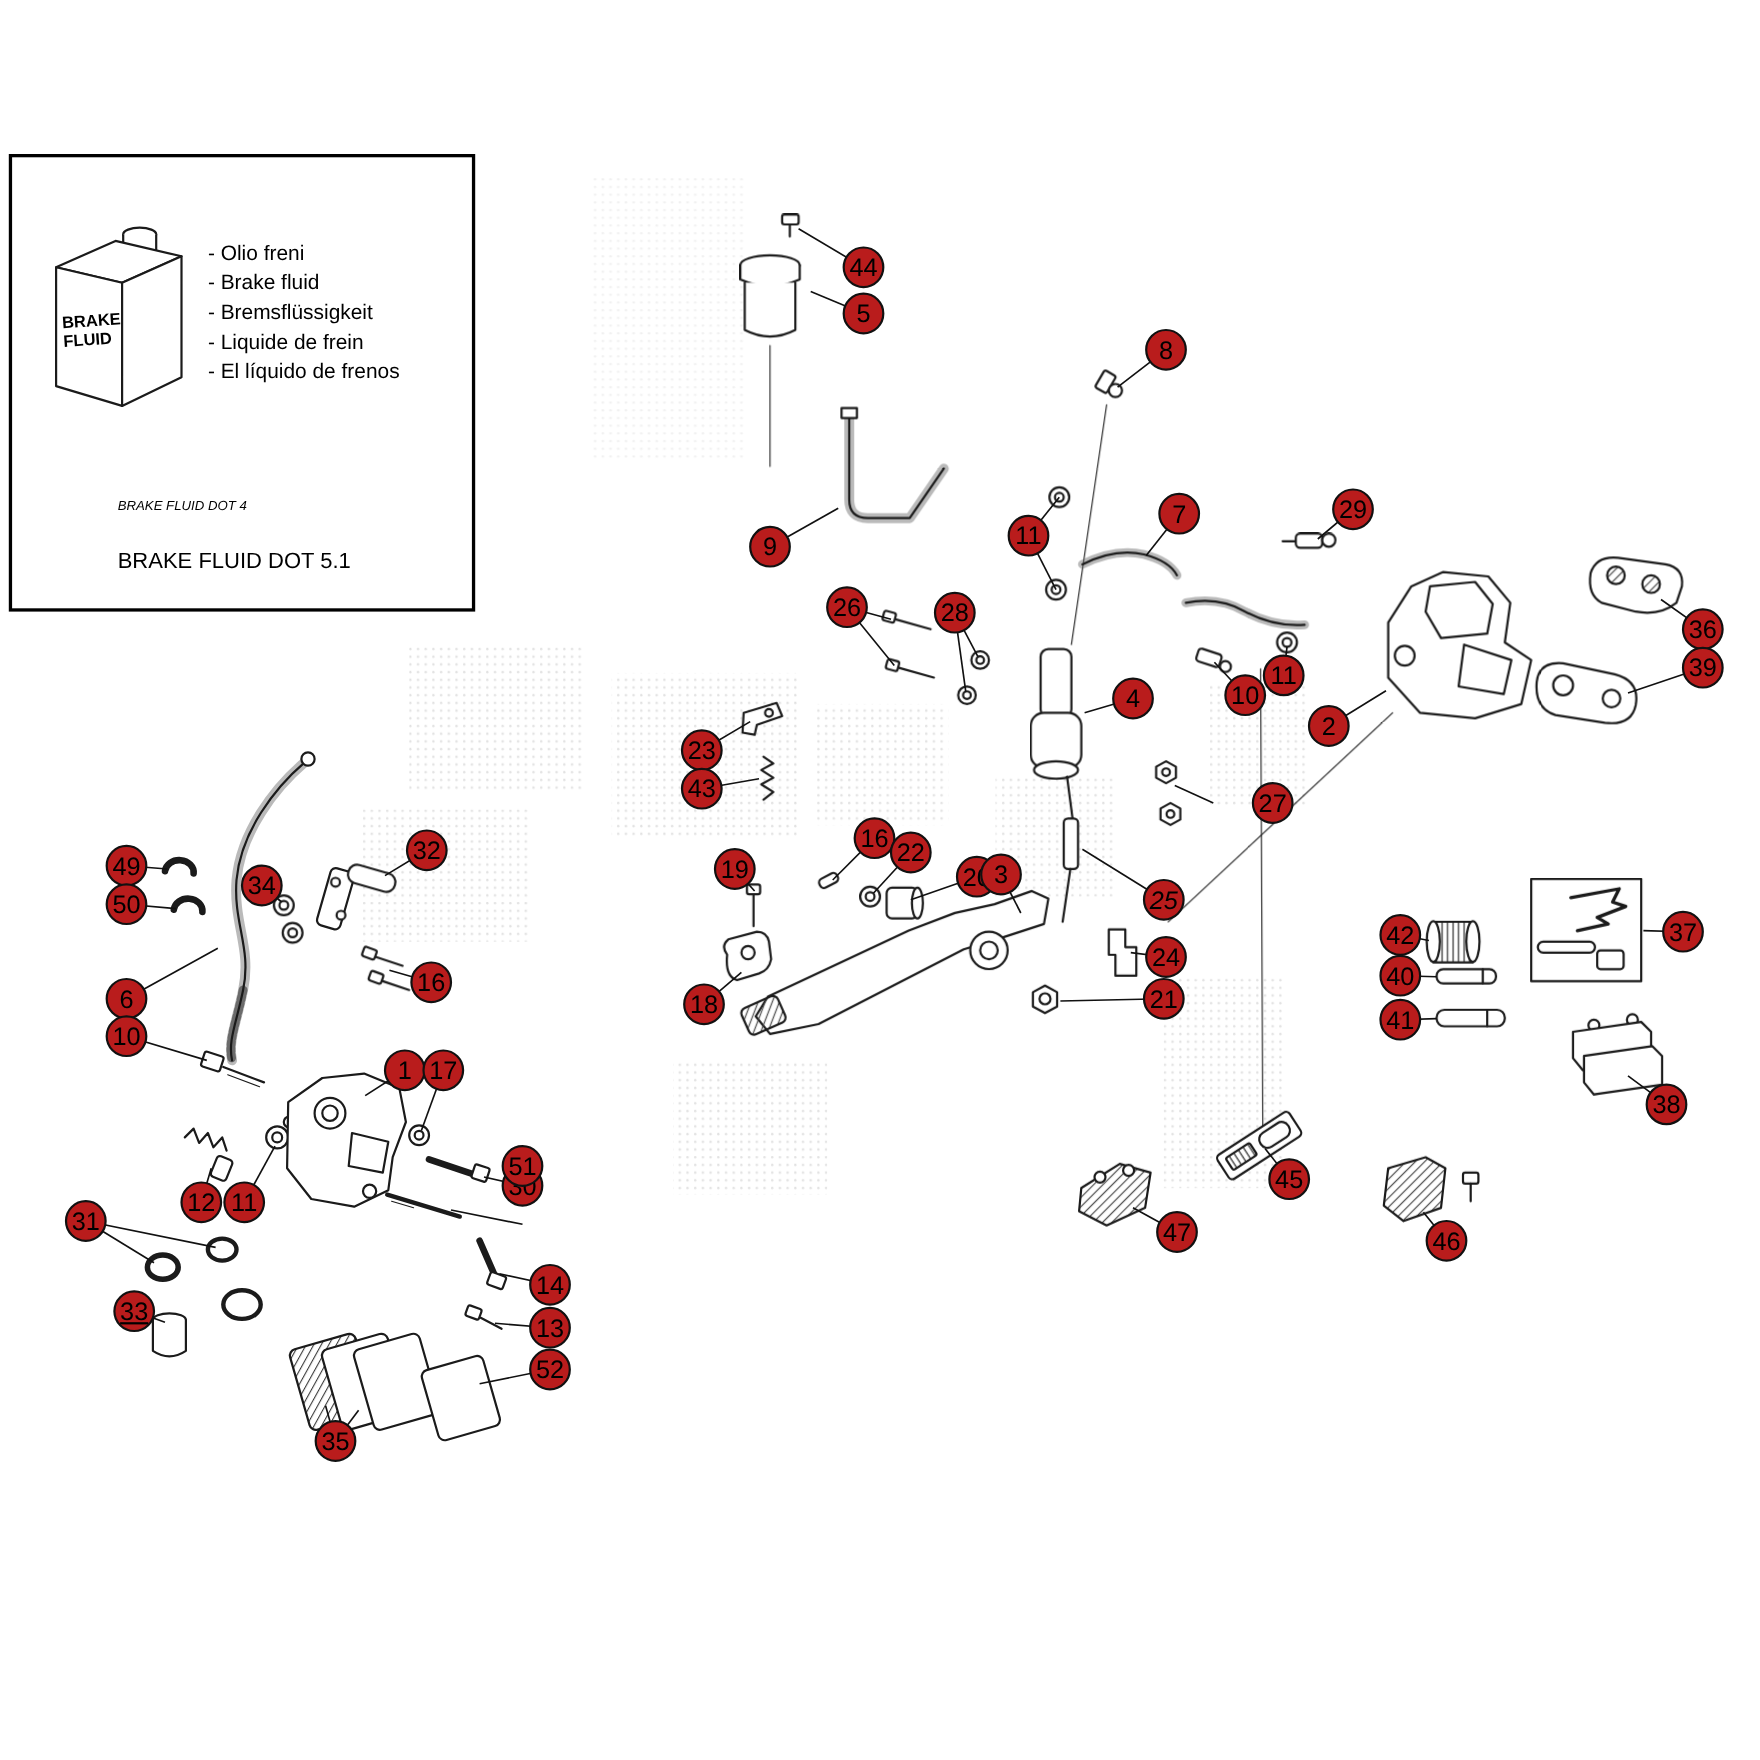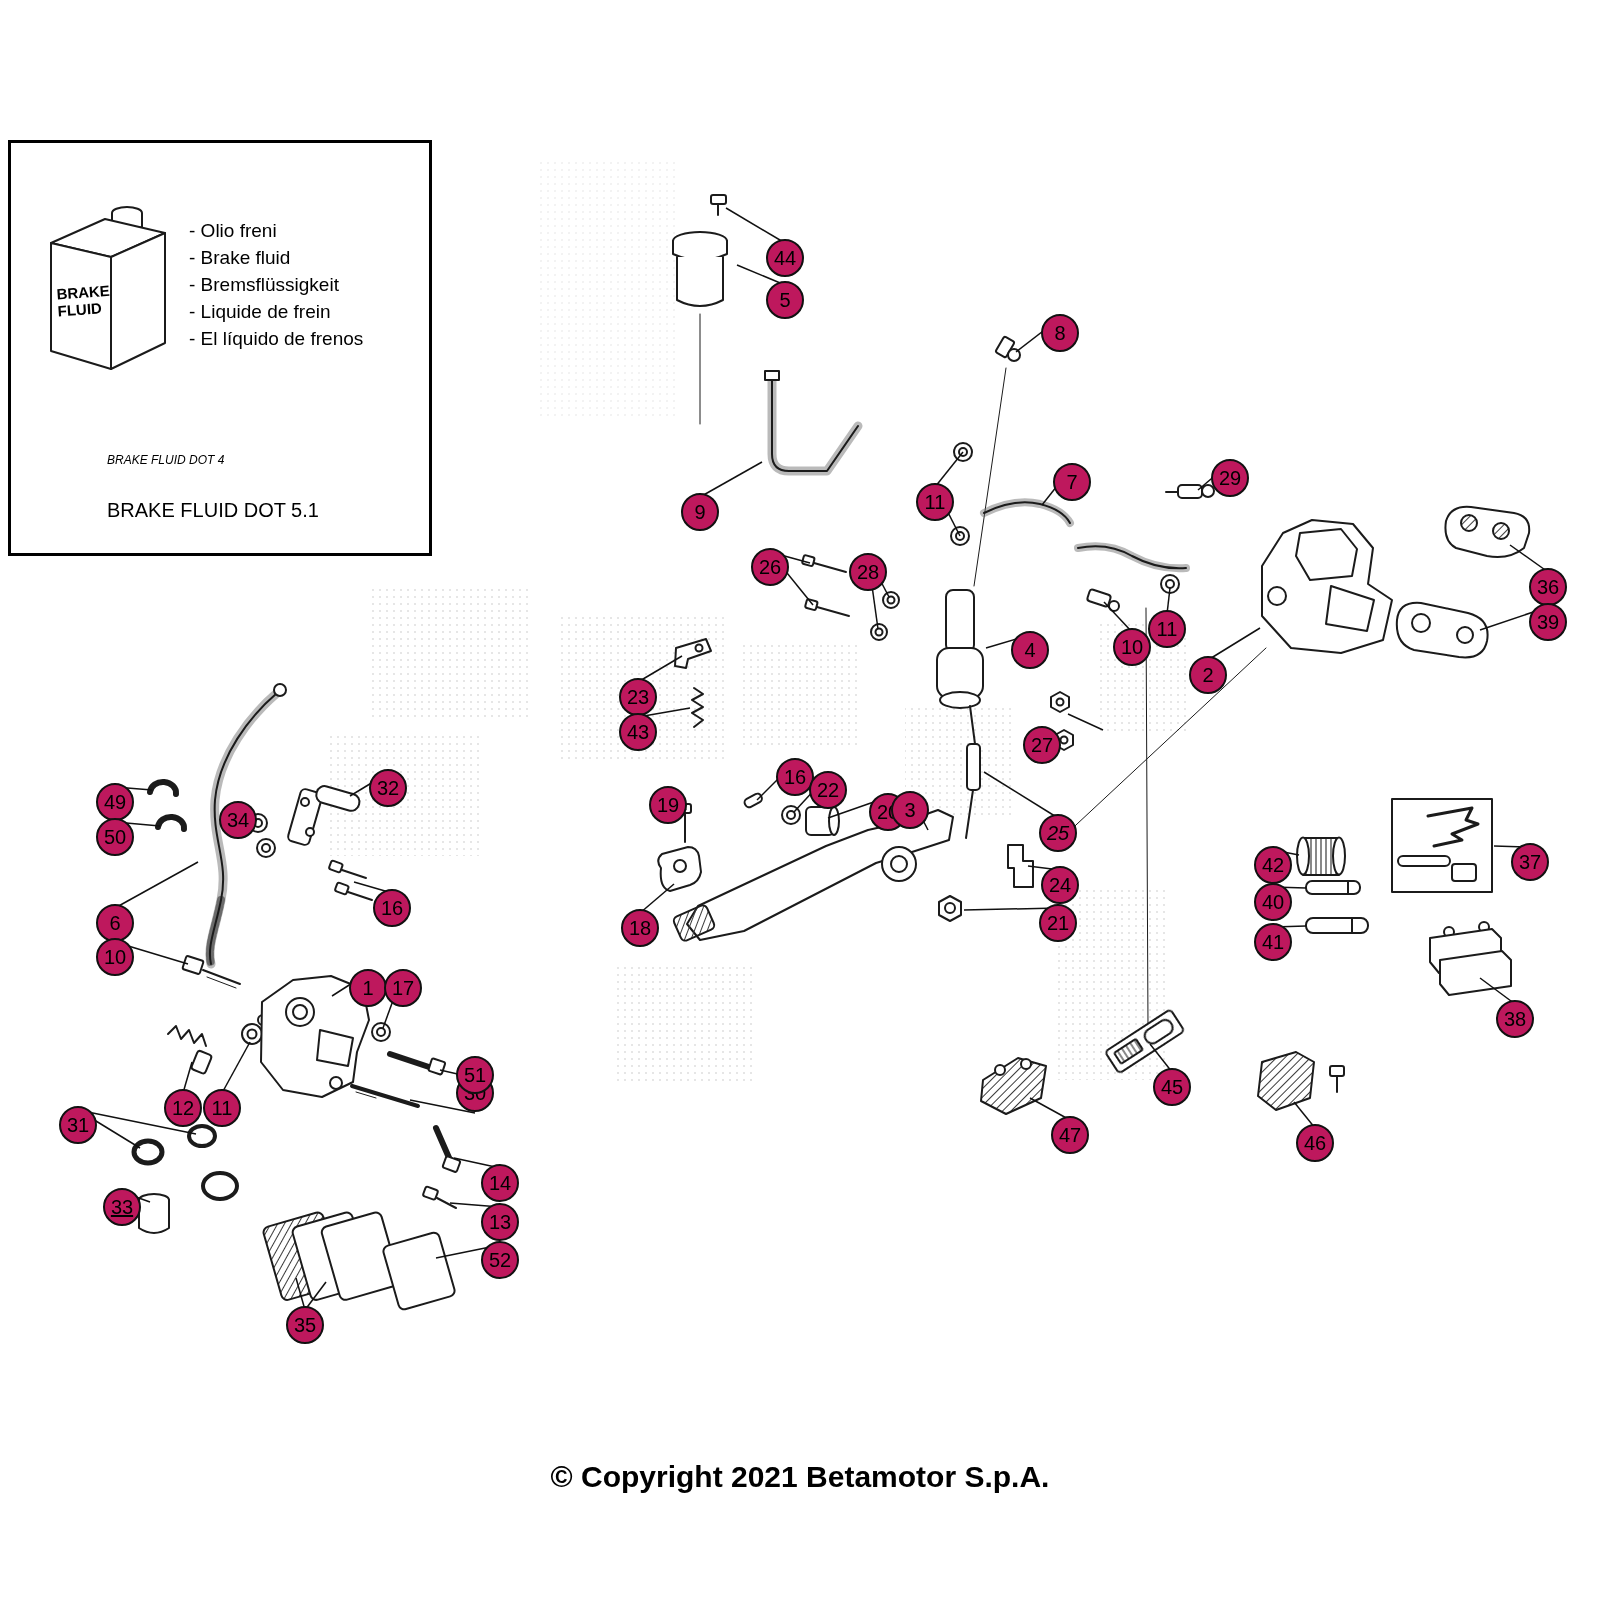--- a/index.html
+++ b/index.html
@@ -16,22 +16,22 @@
                   transform:rotate(-4deg); font-weight:bold; font-size:15px;
                   line-height:17px; white-space:pre-line; }
   .fluids { position:absolute; left:178px; top:74px; font-size:19px; line-height:27px; }
   .recs { position:absolute; left:148px; top:212px; font-size:14px; line-height:19px; }
   .dotline1 { position:absolute; left:96px; top:310px; font-size:12px;font-style:italic; }
   .dotline2 { position:absolute; left:96px; top:356px; font-size:20px; }
 
   
   #callouts { position:absolute; left:0; top:0; width:1600px; height:1600px; z-index:5; pointer-events:none; }
   .callout { position:absolute; width:38px; height:38px; border:2.4px solid #111; border-radius:50%;
-             background:#be185d; display:flex; align-items:center; justify-content:center;
-             font-size:20px; transform:translate(-50%,-50%);margin-top:15px; }
+             background:#b91c1c; display:flex; align-items:center; justify-content:center;
+             font-size:23px; transform:translate(-50%,-50%); }
   #leaders { position:absolute; left:0; top:0; width:1600px; height:1600px; z-index:4; }
   #leaders line { stroke:#111; stroke-width:1.5; }
 
   .copyright { position:absolute; left:0; right:0; top:1460px; text-align:center;
                font-size:30px; font-weight:bold; z-index:3; }
 </style>
 </head>
 <body>
 
 <div id="canvas">
@@ -466,21 +466,21 @@
       <div class="callout" style="left: 1548px; top: 572px;">36</div>
       <div class="callout" style="left: 1548px; top: 607px;">39</div>
       <div class="callout" style="left: 770px; top: 552px;">26</div>
       <div class="callout" style="left: 868px; top: 557px;">28</div>
       <div class="callout" style="left: 1132px; top: 632px;">10</div>
       <div class="callout" style="left: 1167px; top: 614px;">11</div>
       <div class="callout" style="left: 1208px; top: 660px;">2</div>
       <div class="callout" style="left: 638px; top: 682px;">23</div>
       <div class="callout" style="left: 638px; top: 717px;">43</div>
       <div class="callout" style="left: 1030px; top: 635px;">4</div>
-      <div class="callout" style="left: 1042px; top: 730px;">27</div>
+      <div class="callout" style="left: 1157px; top: 730px;">27</div>
       <div class="callout" style="left: 795px; top: 762px;">16</div>
       <div class="callout" style="left: 828px; top: 775px;">22</div>
       <div class="callout" style="left: 668px; top: 790px;">19</div>
       <div class="callout" style="left: 888px; top: 797px;">20</div>
       <div class="callout" style="left: 910px; top: 795px;">3</div>
       <div class="callout" style="left: 1058px; top: 818px; font-style: italic;">25</div>
       <div class="callout" style="left: 1060px; top: 870px;">24</div>
       <div class="callout" style="left: 1058px; top: 908px;">21</div>
       <div class="callout" style="left: 640px; top: 913px;">18</div>
       <div class="callout" style="left: 1273px; top: 850px;">42</div>
@@ -505,15 +505,14 @@
       <div class="callout" style="left: 500px; top: 1168px;">14</div>
       <div class="callout" style="left: 122px; top: 1192px; text-decoration: underline;">33</div>
       <div class="callout" style="left: 500px; top: 1207px;">13</div>
       <div class="callout" style="left: 500px; top: 1245px;">52</div>
       <div class="callout" style="left: 305px; top: 1310px;">35</div>
       <div class="callout" style="left: 1172px; top: 1072px;">45</div>
       <div class="callout" style="left: 1070px; top: 1120px;">47</div>
       <div class="callout" style="left: 1315px; top: 1128px;">46</div>
     </div>
 
-  <div class="copyright">© Copyright 2021 Betamotor S.p.A.</div>
 
 </div>
 
 </body></html>

